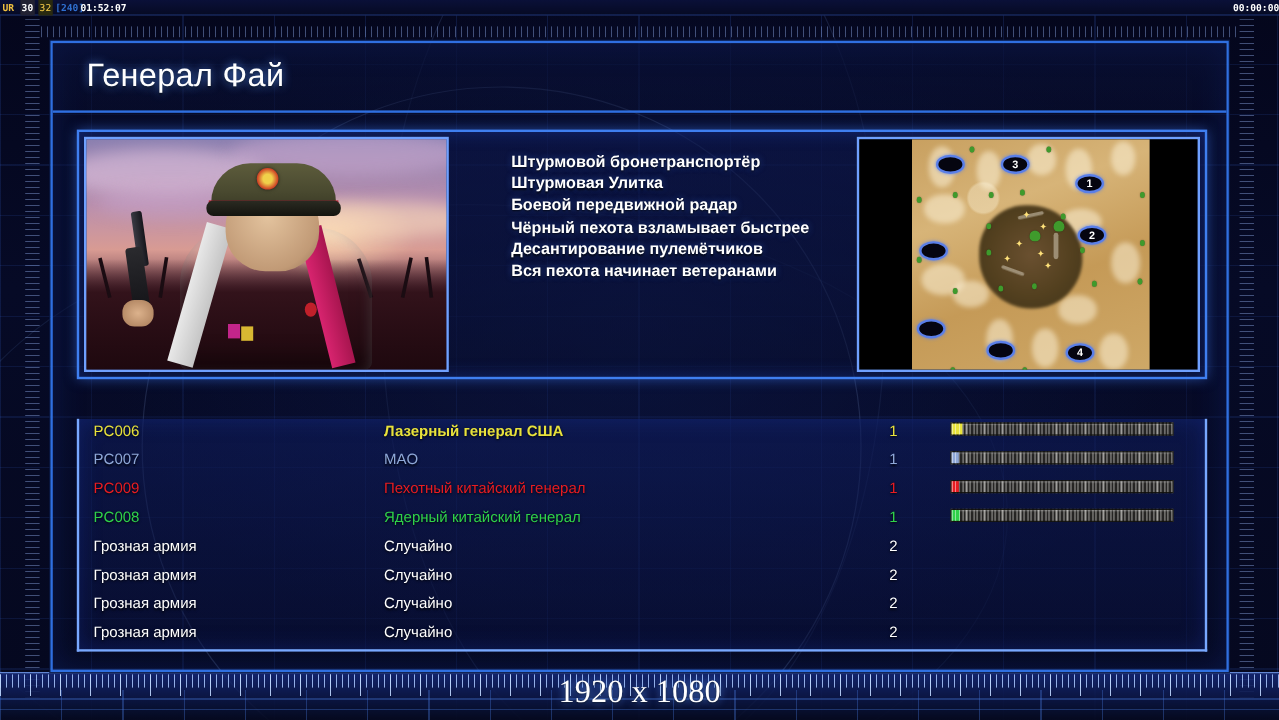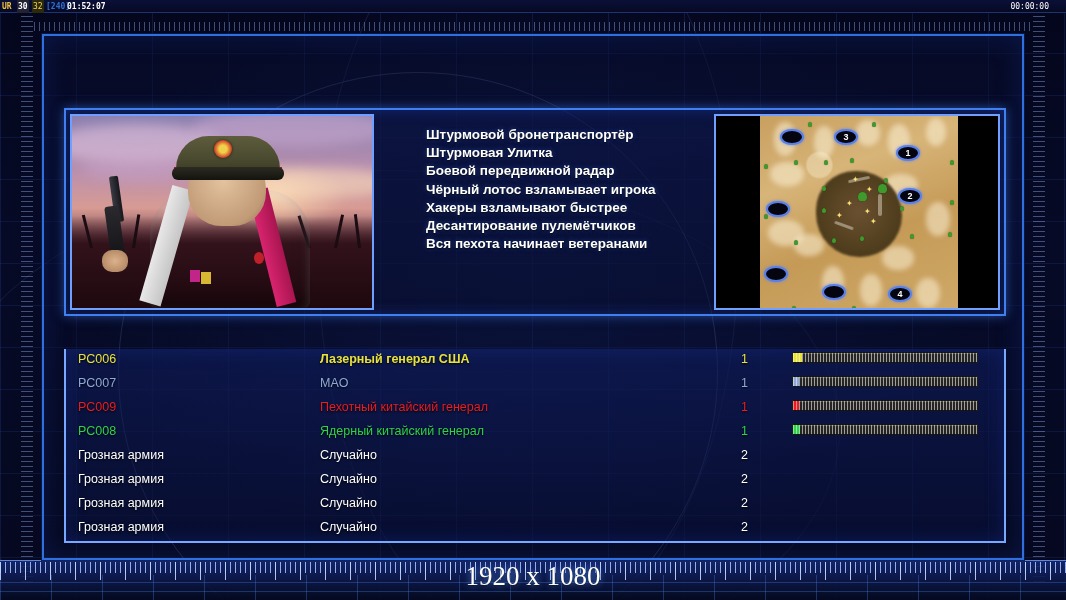--- a/index.html
+++ b/index.html
@@ -44,21 +44,21 @@
     font-family:"DejaVu Sans Mono", monospace;
     font-size:8px; line-height:13px; letter-spacing:0px;
     z-index:30;
   }
   #topbar .seg{ position:absolute; top:0; white-space:nowrap; }
   .s-ur{ left:2px; color:#f0c040; font-weight:bold; }
   .s-a{ left:17px; color:#ffffff; font-weight:bold; background:#223; padding:0 1px;}
   .s-b{ left:32px; color:#ffd24a; font-weight:normal; background:#2a2a10; padding:0 1px;}
   .s-c{ left:46px; color:#2f6fd0; font-weight:bold;}
   .s-clock{ left:67px; color:#ffffff; font-weight:bold; }
-  .s-right{ right:17px; color:#ffffff; font-weight:normal; }
+  .s-right{ right:0; color:#ffffff; font-weight:bold; }
 
   
   .ruler-v{
     position:absolute; top:16px; width:12px; height:566px; z-index:12;
     background:repeating-linear-gradient(180deg,
        rgba(150,180,245,0.55) 0 1px, transparent 1px 5px);
     opacity:.75;
   }
   .ruler-v.left{ left:21px; }
   .ruler-v.right{ right:21px; }
@@ -325,20 +325,23 @@
     <span class="seg s-clock">01:52:07</span>
     <span class="seg s-right">00:00:00</span>
   </div>
 
   <div class="ruler-h top"></div>
   <div class="ruler-v left"></div>
   <div class="ruler-v right"></div>
 
   <div id="panel">
 
+    <div id="titlebar">
+      <div id="title">Генерал Фай</div>
+    </div>
 
     <div id="infoblock">
 
       <div id="portrait">
         <div class="sunglow"></div>
         <div class="cloud c1"></div>
         <div class="cloud c2"></div>
         <div class="cloud c3"></div>
         <div class="cloud c4"></div>
         <div class="silhouette"></div>
@@ -360,22 +363,21 @@
         <div class="gcapstar"></div>
         <div class="gunbarrel"></div>
         <div class="gunbody"></div>
         <div class="gunhand"></div>
       </div>
 
       <div id="abilities">
         <div class="line">Штурмовой бронетранспортёр</div>
         <div class="line">Штурмовая Улитка</div>
         <div class="line">Боевой передвижной радар</div>
-        <div class="line">Чёрный лотос взламывает игрока</div>
-        <div class="line">Хакеры взламывают быстрее</div>
+        <div class="line">Чёрный пехота взламывает быстрее</div>
         <div class="line">Десантирование пулемётчиков</div>
         <div class="line">Вся пехота начинает ветеранами</div>
       </div>
 
       <div id="minimap">
         <div id="mapimg">
           <div class="blob" style="left:14px;top:6px;width:22px;height:34px;"></div>
           <div class="blob" style="left:54px;top:10px;width:20px;height:32px;"></div>
           <div class="blob" style="left:96px;top:4px;width:24px;height:26px;"></div>
           <div class="blob" style="left:128px;top:8px;width:22px;height:34px;"></div>

